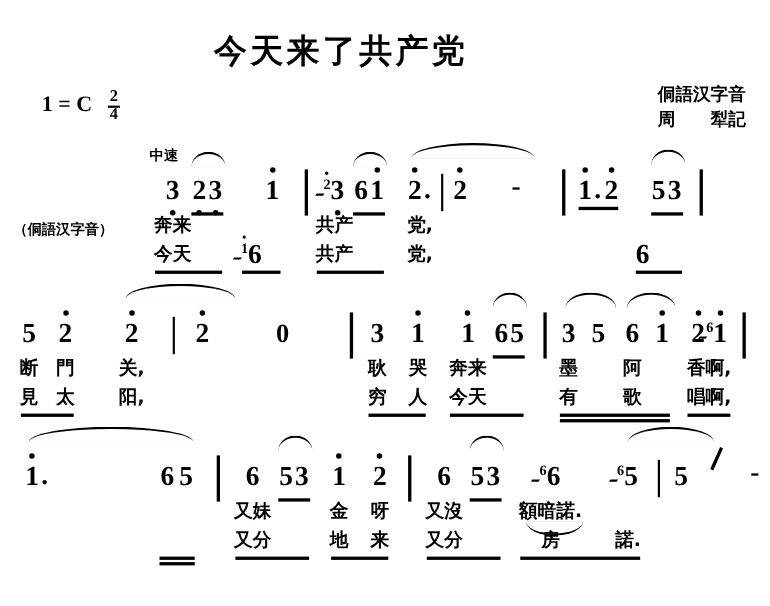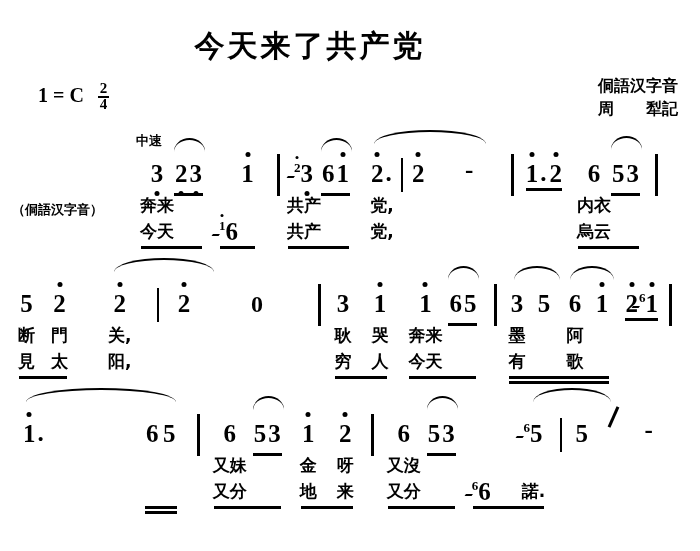--- a/index.html
+++ b/index.html
@@ -477,24 +477,20 @@
             <span class="num dot-up">2</span>
           </div>
         </div>
       </div>
 
       <div class="beamgroup beam1" style="margin-right:8px;">
         <div class="note">
           <div class="glyphline">
               <span class="num">6</span>
             </div>
-          <div class="lyrics">
-            <span class="ly">内衣</span>
-            <span class="ly">烏云</span>
-          </div>
         </div>
         <div class="note">
           <div class="glyphline" style="position:relative;">
             <span class="slur" style="left:0px;right:-2px;top:-4px;"></span>
             <span class="subbeam">
               <span class="num">5</span>
               <span class="num">3</span>
             </span>
           </div>
           <div class="lyrics">
@@ -665,20 +661,24 @@
       <div class="beamgroup beam1" style="margin-right:8px;">
         <div class="note">
           <div class="glyphline">
             <span class="num dot-up">2</span>
             <span class="grace">
               <span class="ghook"></span>
               <span class="gnum">6</span>
             </span>
             <span class="num dot-up">1</span>
           </div>
+          <div class="lyrics">
+            <span class="ly">香啊,</span>
+            <span class="ly">唱啊,</span>
+          </div>
         </div>
       </div>
     </div>
 
     <div class="barline" style="margin-left:2px;"></div>
   </div>
 </div>
 
 <div class="system" id="system-3">
   <div class="measures" style="left:18px;">
@@ -798,20 +798,25 @@
 
       <div class="beamgroup beam1" style="margin-right:8px;">
         <div class="note">
           <div class="glyphline">
             <span class="grace">
               <span class="ghook"></span>
               <span class="gnum">6</span>
             </span>
             <span class="num">6</span>
           </div>
+          <div class="lyrics" style="position:relative;">
+            <span class="ly">額暗諾.</span>
+            <span class="slur-under" style="left:6px;width:52px;top:22px;"></span>
+            <span class="ly">房</span>
+          </div>
         </div>
         <div class="note" style="margin-left:30px;">
           <div class="glyphline" style="position:relative;">
             <span class="slur" style="left:10px;width:78px;top:-12px;"></span>
             <span class="grace">
               <span class="ghook"></span>
               <span class="gnum">6</span>
             </span>
             <span class="num">5</span>
           </div>

